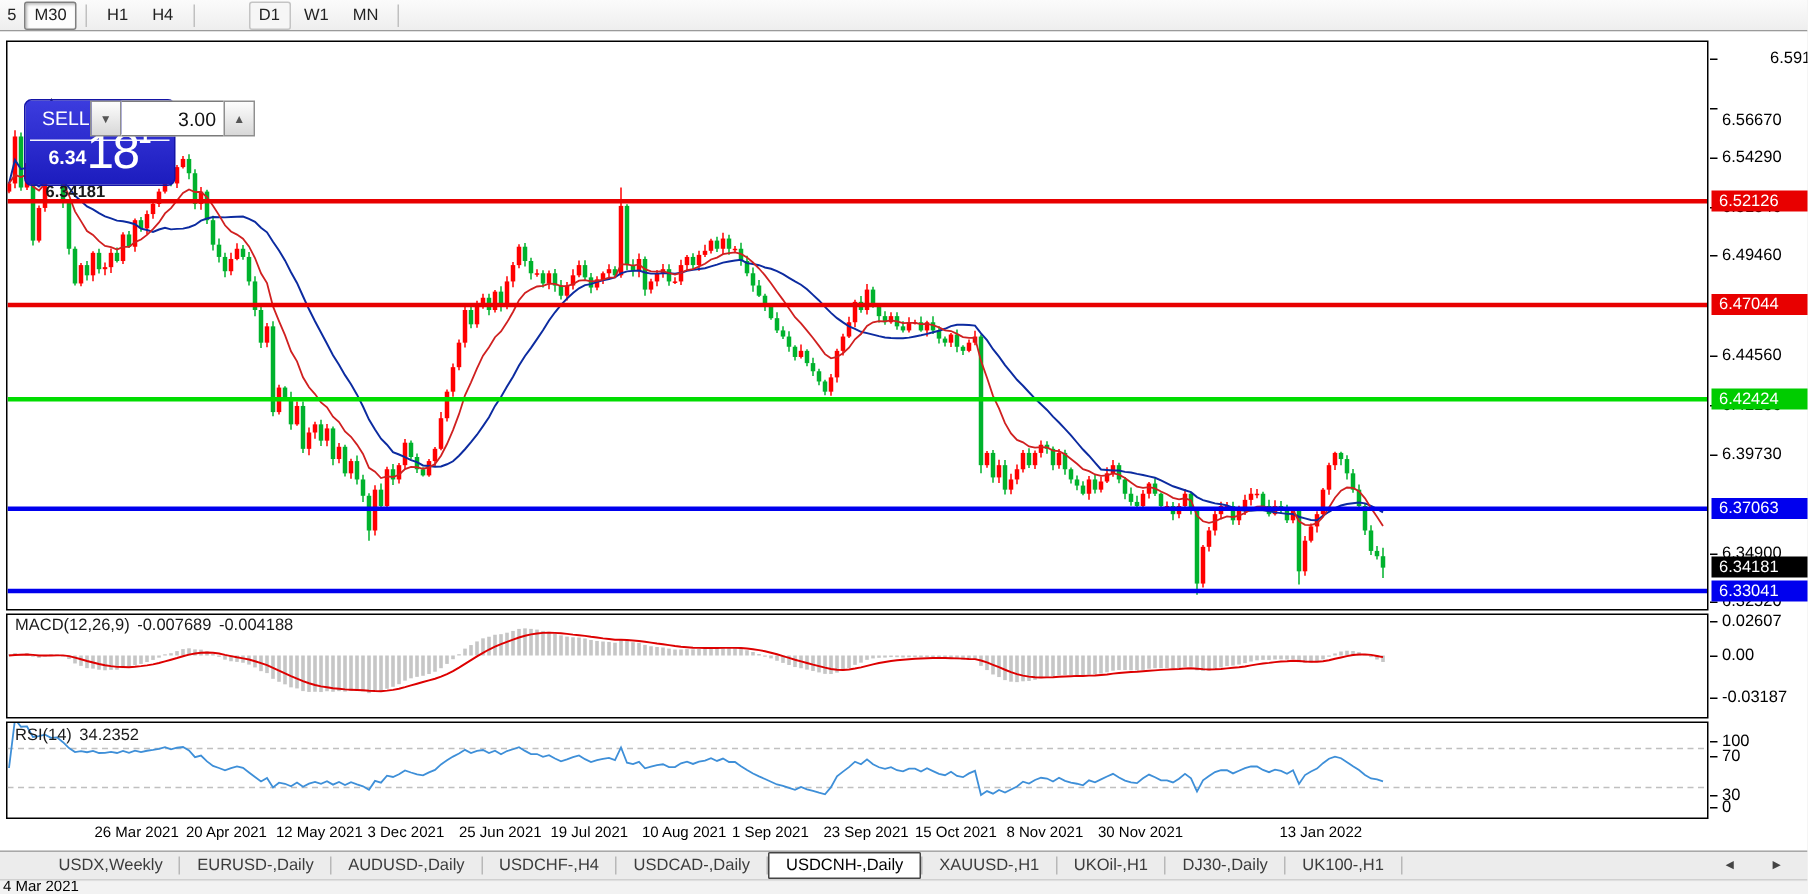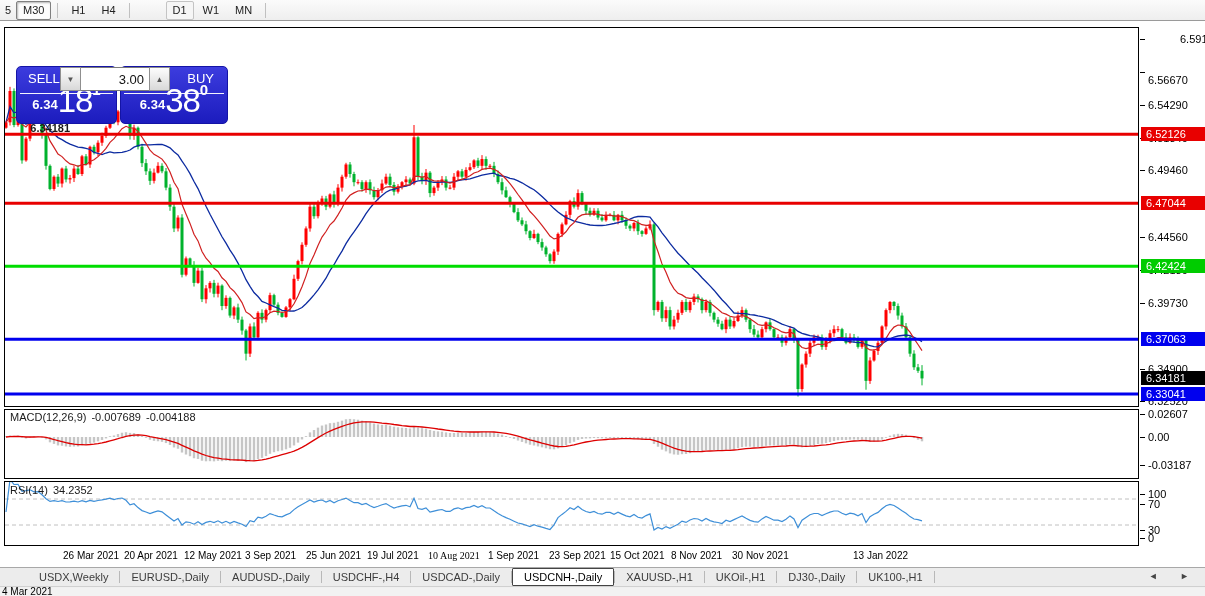--- a/index.html
+++ b/index.html
@@ -827,25 +827,20 @@
       <span>6.33670</span>
       <span>6.34181</span>
     </div>
 
     <div class="trade-panel">
       <div class="tp-block tp-left">
         <div class="tp-btnlabel tp-sell-label">SELL</div>
         <div class="tp-sep"></div>
         <div class="tp-price"><span class="tp-pfx">6.34</span><span class="tp-big">18</span><span class="tp-sup">1</span></div>
       </div>
-      <div class="tp-block tp-right">
-        <div class="tp-btnlabel tp-buy-label">BUY</div>
-        <div class="tp-sep"></div>
-        <div class="tp-price"><span class="tp-pfx">6.34</span><span class="tp-big">38</span><span class="tp-sup">0</span></div>
-      </div>
       <div class="spinner">
         <div class="spin-btn">▼</div>
         <div class="spin-field">3.00</div>
         <div class="spin-btn">▲</div>
       </div>
     </div>
 
     <div class="panel-title" style="top:390px;">
       <span>MACD(12,26,9)</span><span>-0.007689</span><span>-0.004188</span>
     </div>
@@ -890,24 +885,24 @@
       <div class="axis-dash" style="top: 483px;"></div>
       <div class="sub-tick" style="top: 477px;">70</div>
       <div class="axis-dash" style="top: 509px;"></div>
       <div class="sub-tick" style="top: 503px;">30</div>
       <div class="axis-dash" style="top: 517px;"></div>
       <div class="sub-tick" style="top: 511px;">0</div>
       <div class="date-label" style="left: 2px; margin-top: 36px;">4 Mar 2021</div>
       <div class="date-label" style="left: 63px;">26 Mar 2021</div>
       <div class="date-label" style="left: 124px;">20 Apr 2021</div>
       <div class="date-label" style="left: 184px;">12 May 2021</div>
-      <div class="date-label" style="left: 245px;">3 Sep 2021</div>
+      <div class="date-label" style="left: 245px;">3 Dec 2021</div>
       <div class="date-label" style="left: 306px;">25 Jun 2021</div>
       <div class="date-label" style="left: 367px;">19 Jul 2021</div>
-      <div class="date-label" style="left: 428px; font-family: Liberation Serif, serif;">10 Aug 2021</div>
+      <div class="date-label" style="left: 428px;">10 Aug 2021</div>
       <div class="date-label" style="left: 488px;">1 Sep 2021</div>
       <div class="date-label" style="left: 549px;">23 Sep 2021</div>
       <div class="date-label" style="left: 610px;">15 Oct 2021</div>
       <div class="date-label" style="left: 671px;">8 Nov 2021</div>
       <div class="date-label" style="left: 732px;">30 Nov 2021</div>
       <div class="date-label" style="left: 792px; margin-top: 48px;">22 Dec 2021</div>
       <div class="date-label" style="left: 853px;">13 Jan 2022</div>
     </div>
 
   <div class="tab-bar">

